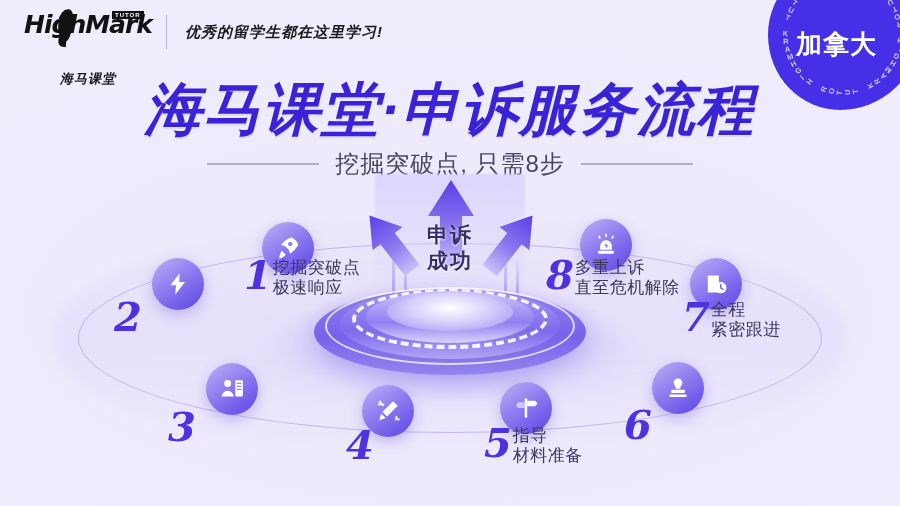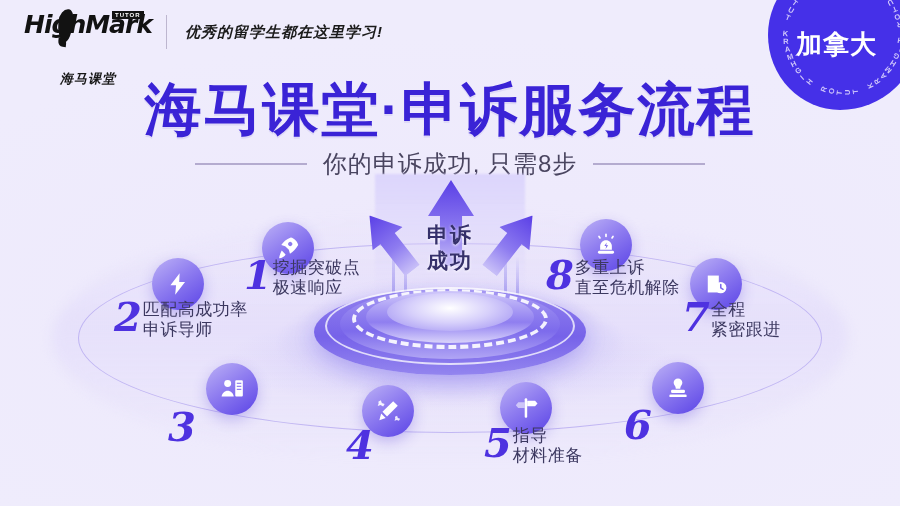--- a/index.html
+++ b/index.html
@@ -81,20 +81,21 @@
 
   
   .headline {
     position:absolute; left:0; top:72px; width:900px;
     text-align:center;
     font-size:57px; font-weight:bold;
     color:#3a23d6;
     letter-spacing:2px;
     text-shadow:0 2px 0 rgba(150,140,230,.18);
     white-space:nowrap;
+    font-style:italic;
   }
   .subline-wrap {
     position:absolute; left:0; top:148px; width:900px;
     display:flex; align-items:center; justify-content:center; gap:16px;
   }
   .subline-rule { width:112px; height:2px; background:#b4abcf; }
   .subline {
     font-size:24px; color:#4a4560; letter-spacing:1px; white-space:nowrap;
   }
 
@@ -269,21 +270,21 @@
         </div>
       <div class="badge-inner">
         <div class="badge-cn">加拿大</div>
       </div>
     </div>
   </div>
 
   <div class="headline">海马课堂·申诉服务流程</div>
   <div class="subline-wrap">
     <div class="subline-rule"></div>
-    <div class="subline">你的申诉成功, 只需8步</div>
+    <div class="subline">挖掘突破点, 只需8步</div>
     <div class="subline-rule"></div>
   </div>
 
   <div class="orbit-band"></div>
   <div class="orbit"></div>
 
   <div class="core">
     <div class="core-glowbox"></div>
     <div class="core-bar" style="left:112px;height:74px;"></div>
     <div class="core-bar" style="left:124px;height:48px;"></div>
@@ -331,24 +332,20 @@
   </div>
 
   <div class="node" id="n2">
     <div class="bubble">
       <svg viewBox="0 0 24 24" fill="#ffffff">
           <path d="M13.5 2 5 13.2h5.2L9.4 22 18.5 10.2h-5.4z"></path>
         </svg>
     </div>
     <div class="caption">
       <div class="num">2</div>
-      <div class="txt">
-        <span>匹配高成功率</span>
-        <span>申诉导师</span>
-      </div>
     </div>
   </div>
 
   <div class="node" id="n3">
     <div class="bubble">
       <svg viewBox="0 0 24 24" fill="#ffffff">
         <circle cx="8" cy="7" r="3.2"></circle>
         <path d="M2.4 19c.4-3.2 2.8-5.4 5.6-5.4s5.2 2.2 5.6 5.4z"></path>
         <rect x="15" y="4" width="7" height="15" rx="1"></rect>
         <rect x="16.4" y="6.2" width="4.2" height="1.1" fill="#8f7df0"></rect>

